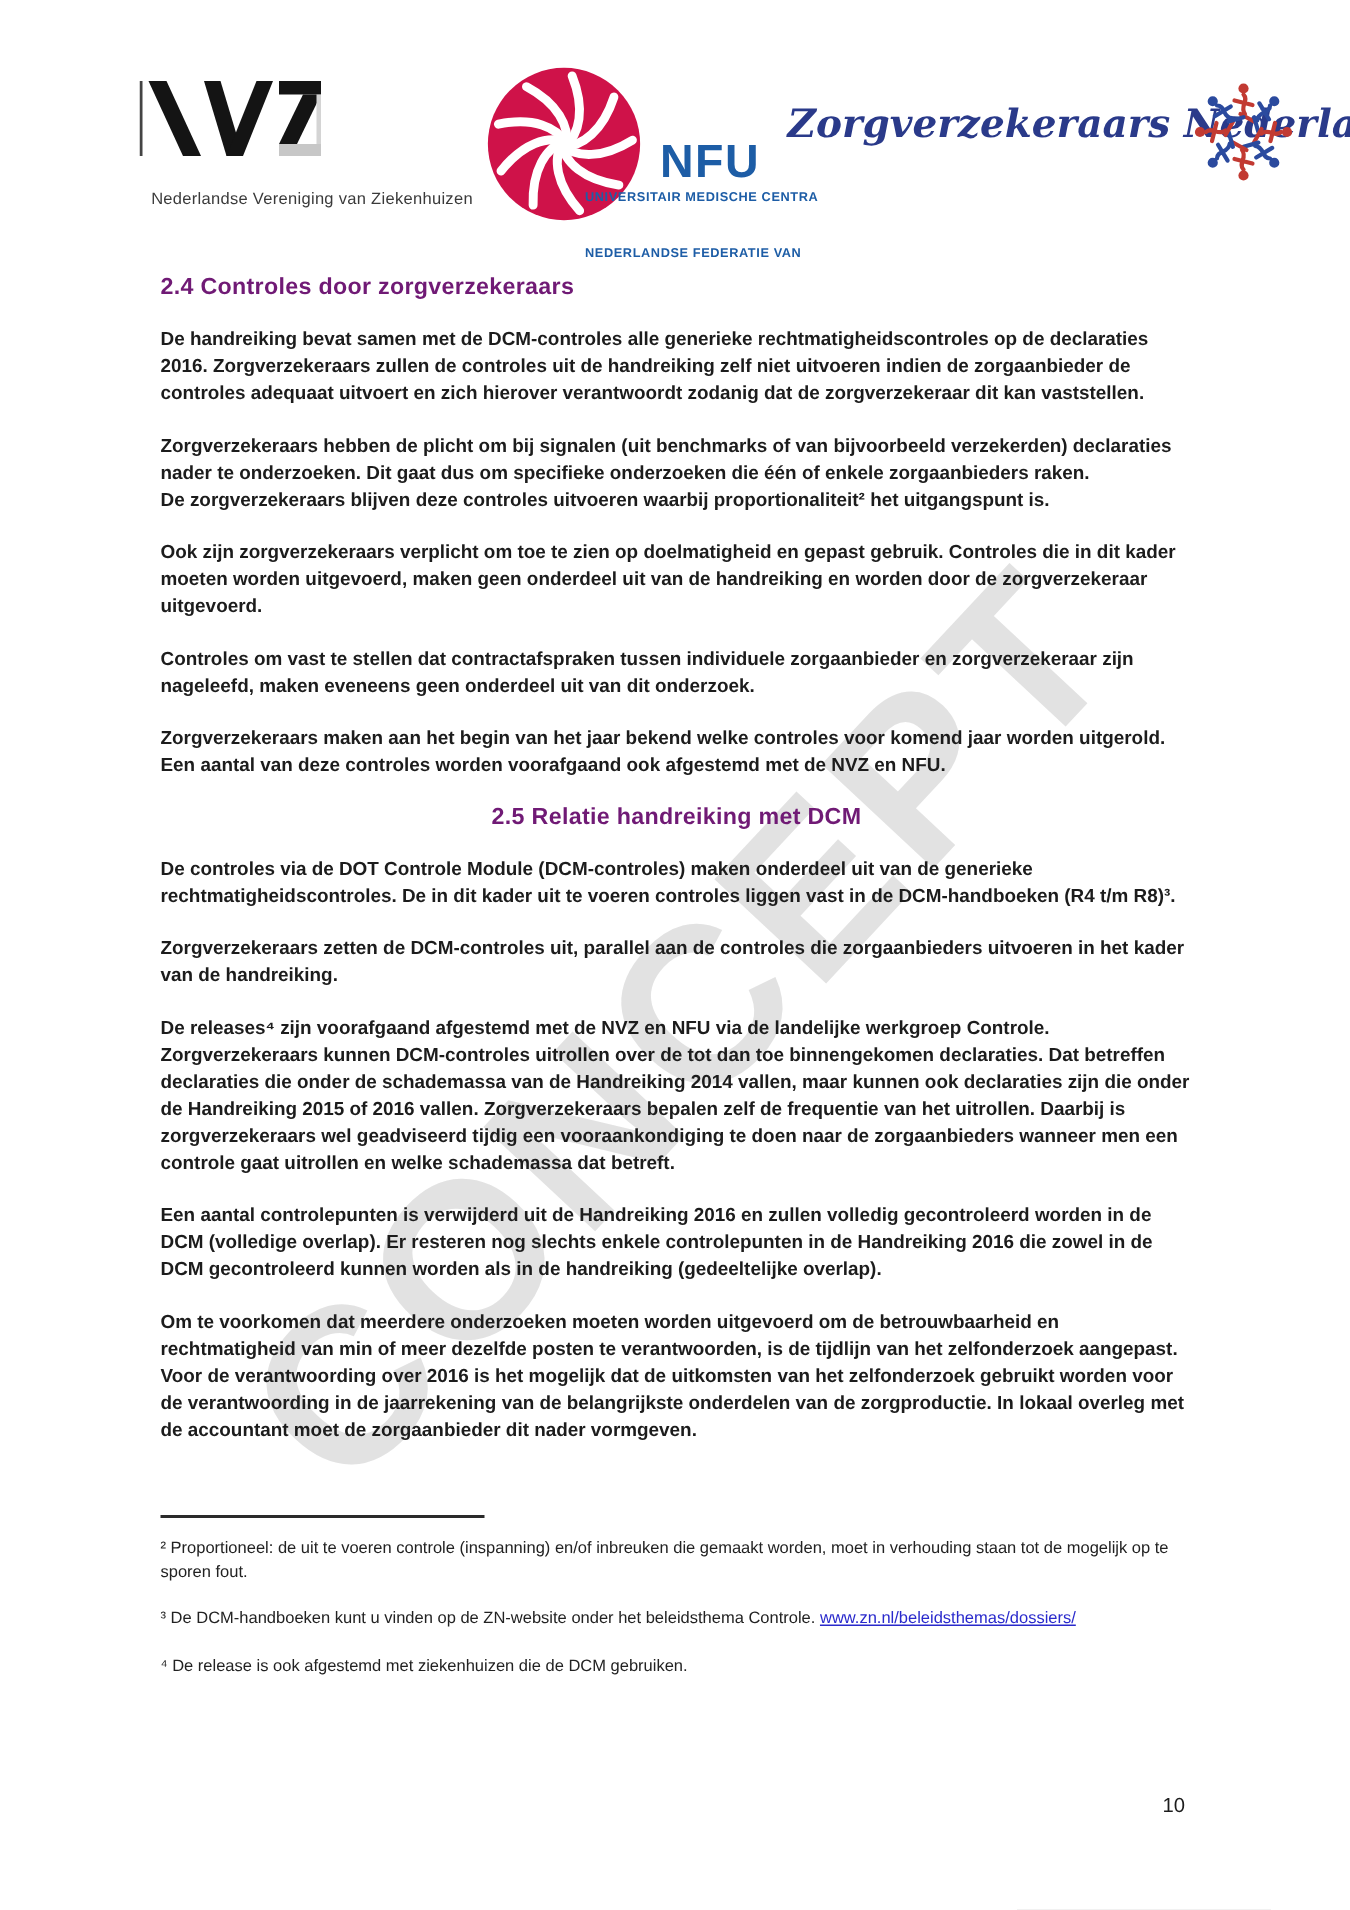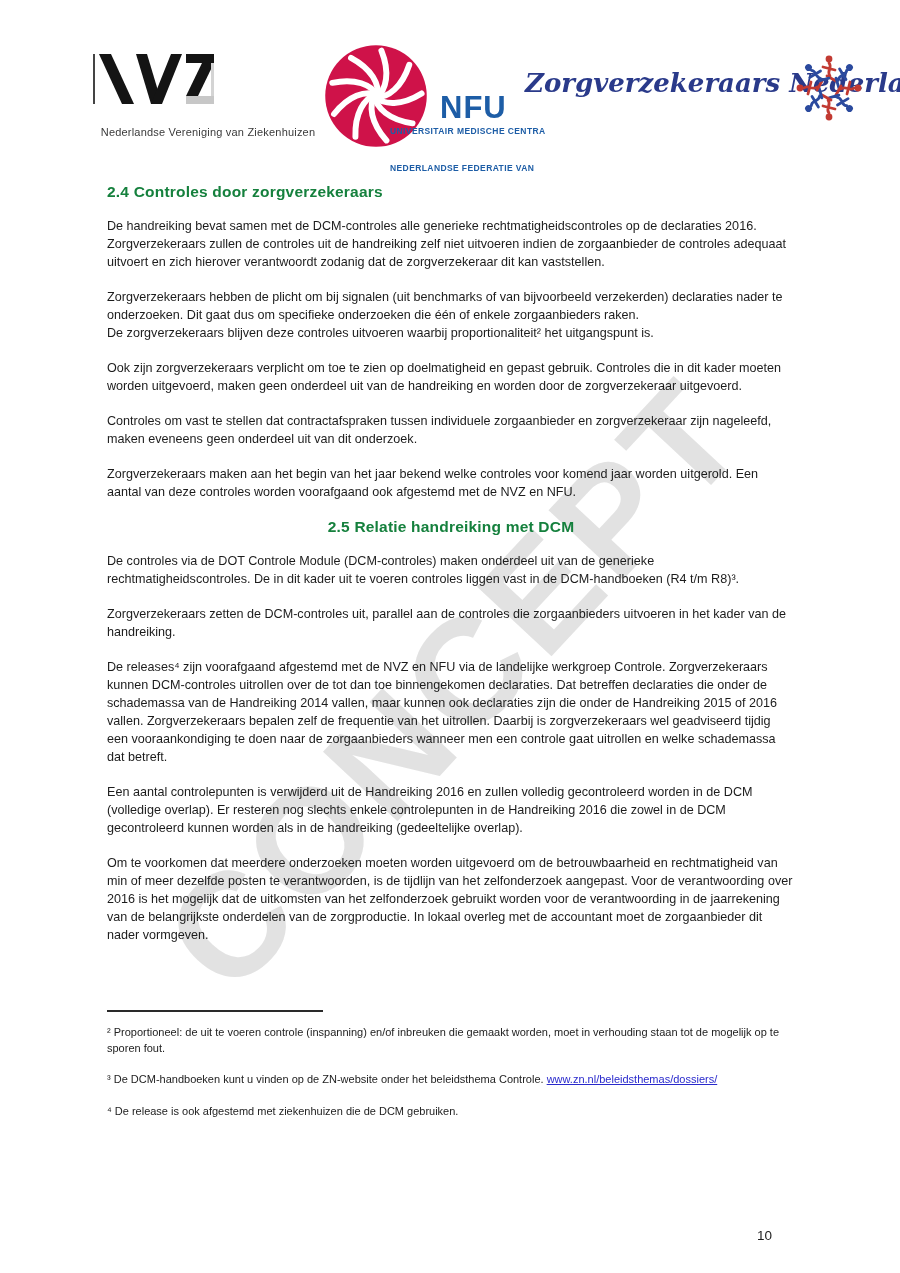--- a/index.html
+++ b/index.html
@@ -36,35 +36,35 @@
   .nfu-mark{position:absolute;left:118px;top:46px;font-size:31px;font-weight:bold;color:#1d5da6;letter-spacing:1px;}
   .nfu-sub{position:absolute;left:68px;font-size:8.5px;font-weight:bold;color:#1d5da6;letter-spacing:.4px;white-space:nowrap;}
   .nfu-sub1{top:83px;margin-top:36px;}
   .nfu-sub2{top:82px;}
   .zn{left:525px;top:58px;width:360px;height:90px;}
   .zn-word{position:absolute;left:0;top:10px;font-family:"DejaVu Serif",serif;font-style:italic;font-weight:bold;font-size:26px;color:#2a3a8a;white-space:nowrap;}
   .zn-fig{position:absolute;left:262px;top:-12px;}
   
   .content{position:absolute;left:107px;top:183px;width:688px;z-index:1;}
   .sec-h{
-    font-size:15.5px;font-weight:bold;color:#15803d;
+    font-size:15.5px;font-weight:bold;color:#701a75;
     margin:0 0 16px 0;letter-spacing:.2px;
   }
   .sec-h.later{margin-top:14px;text-align:center;}
   .content p{
     font-size:12.6px;line-height:18px;color:#1c1c1c;
-    margin:0 0 17px 0;white-space:pre-line;
+    margin:0 0 17px 0;white-space:pre-line;font-weight:bold;
   }
   
   .footnotes{position:absolute;left:107px;top:1010px;width:688px;z-index:1;}
   .fn-rule{width:216px;border:0;border-top:2px solid #2a2a2a;margin:0 0 12px 0;}
   .footnotes p{font-size:11px;line-height:15.5px;color:#222;margin:13px 0 16px 0;}
   .fn-link{color:#2929cc;text-decoration:underline;cursor:pointer;}
   
-  .pagenum{position:absolute;right:128px;top:1196px;font-size:13.5px;color:#1c1c1c;z-index:1;margin-top:32px;}
+  .pagenum{position:absolute;right:110px;top:1196px;font-size:13.5px;color:#1c1c1c;z-index:1;}
 </style>
 </head>
 <body>
 
 <div class="page">
 
   <div class="watermark">CONCEPT</div>
 
   <div class="hdr nvz">
     <svg width="122" height="58" viewBox="0 0 122 58">

